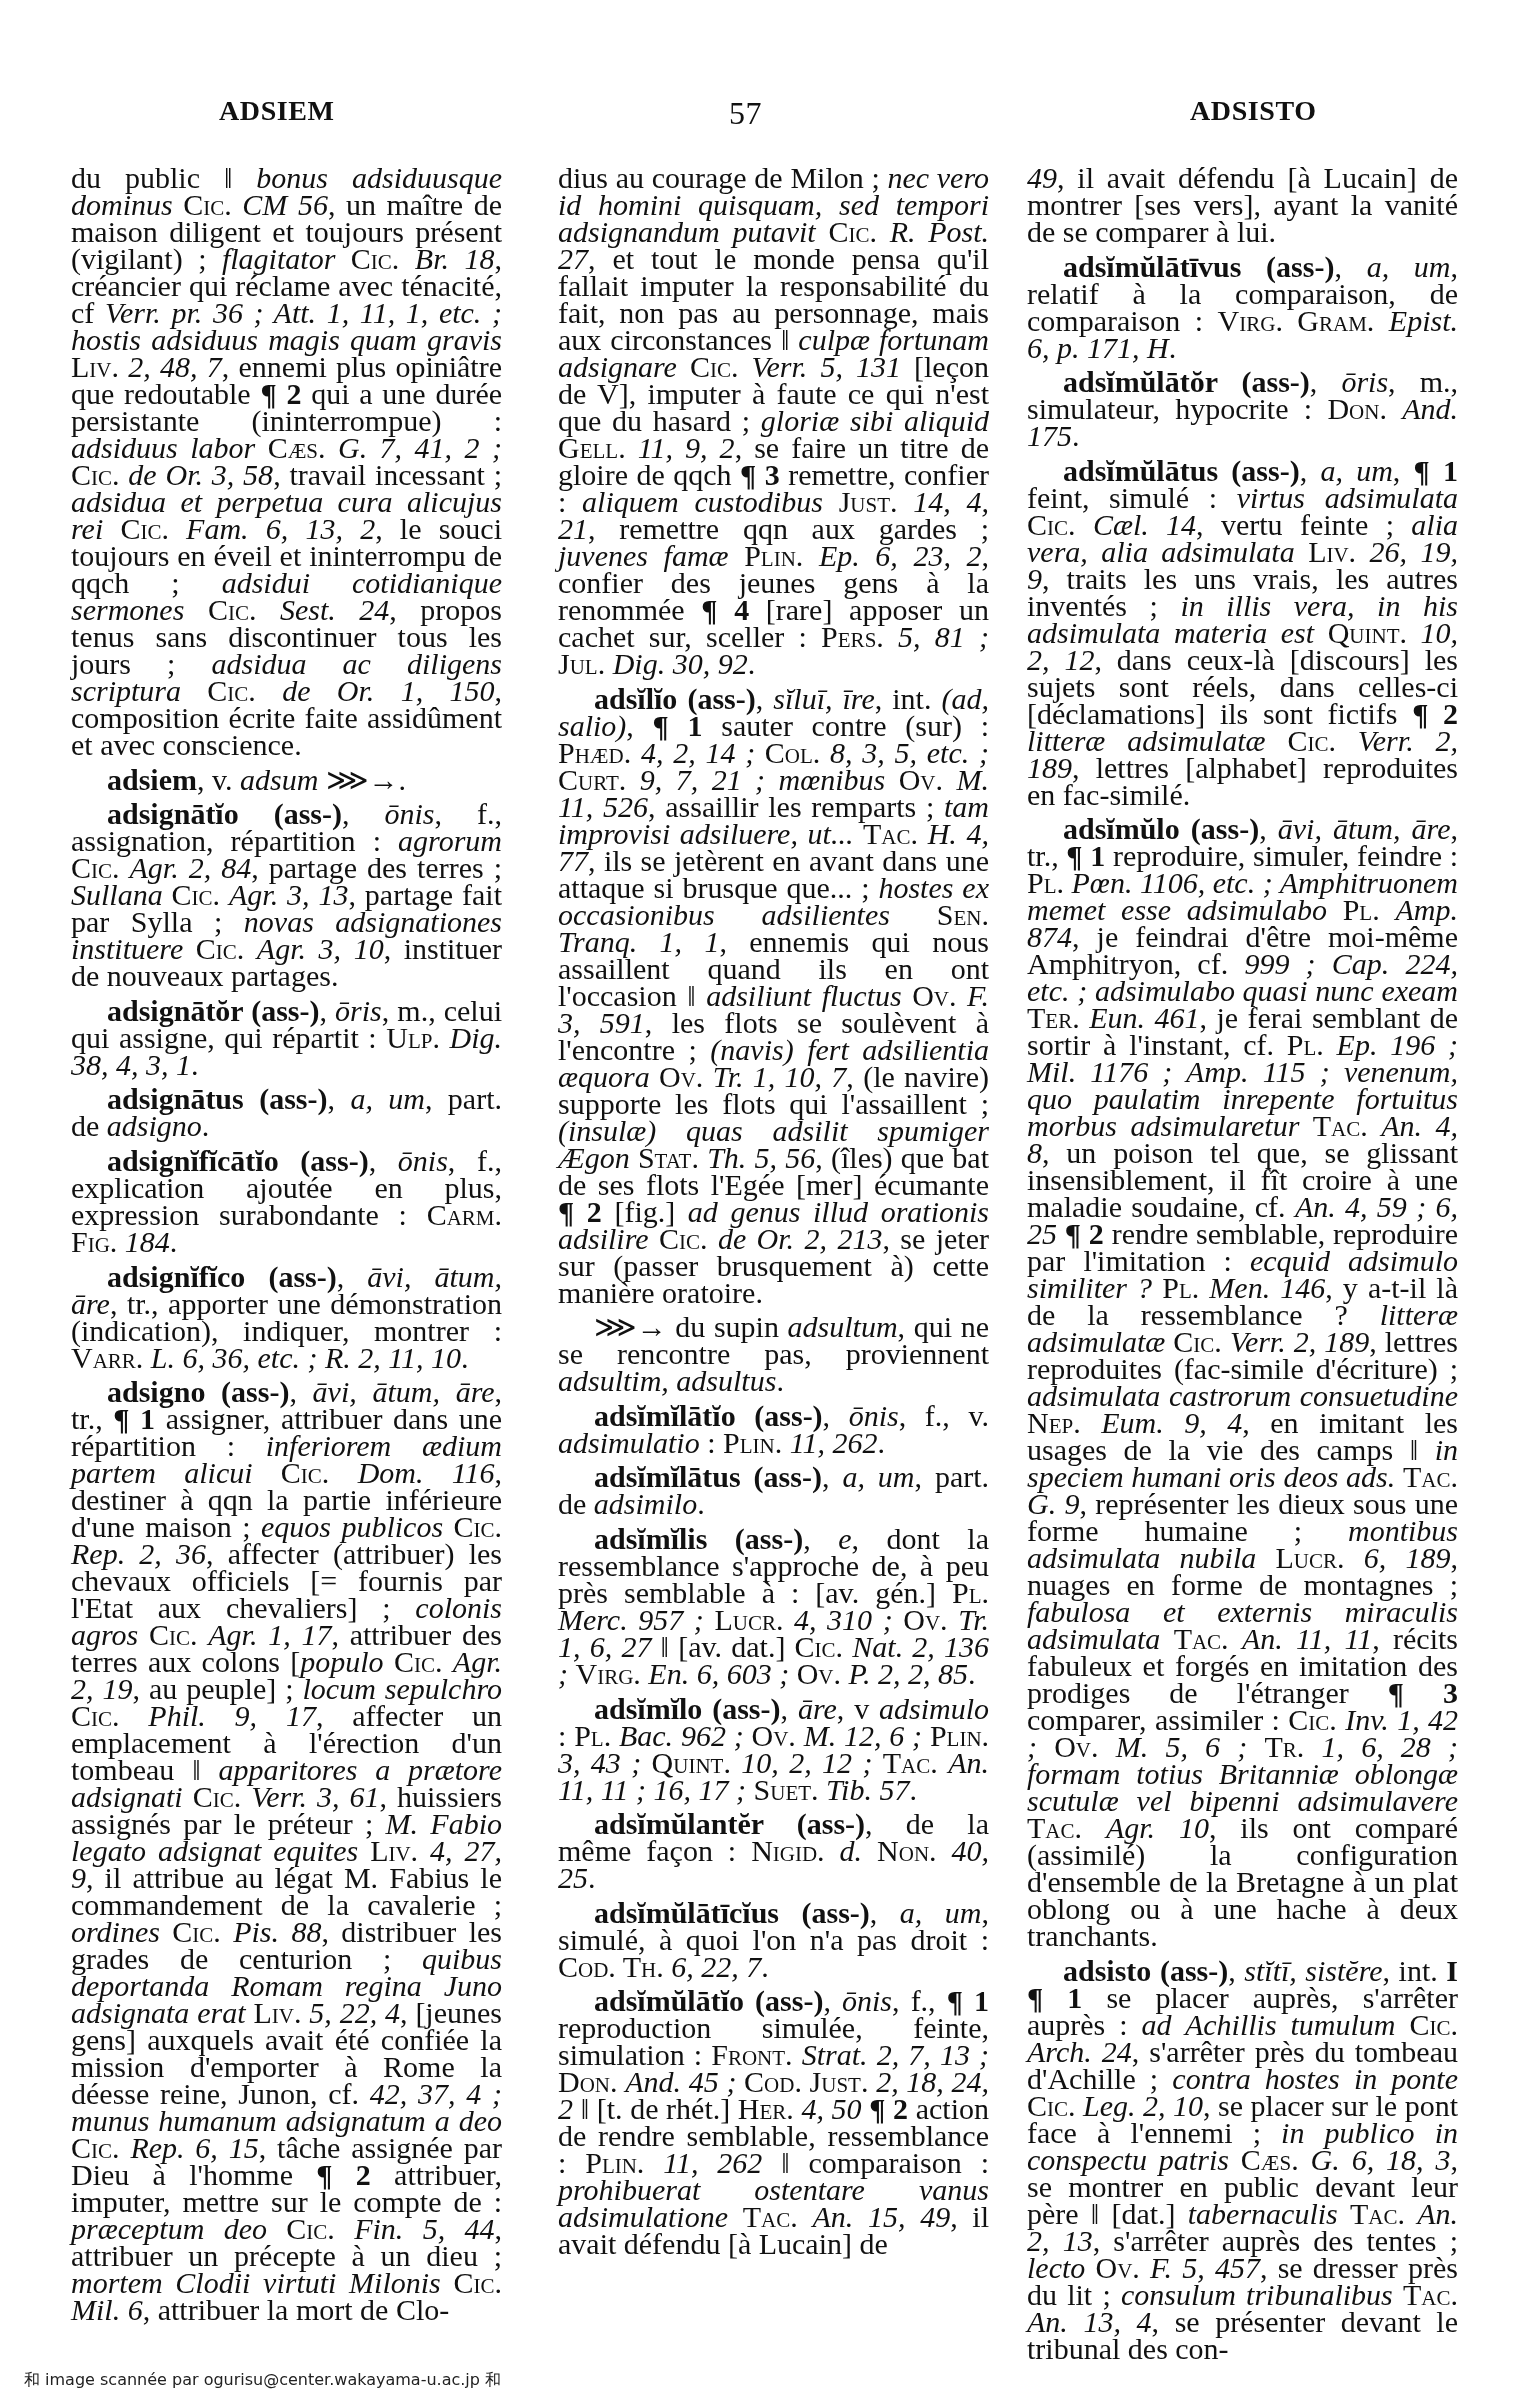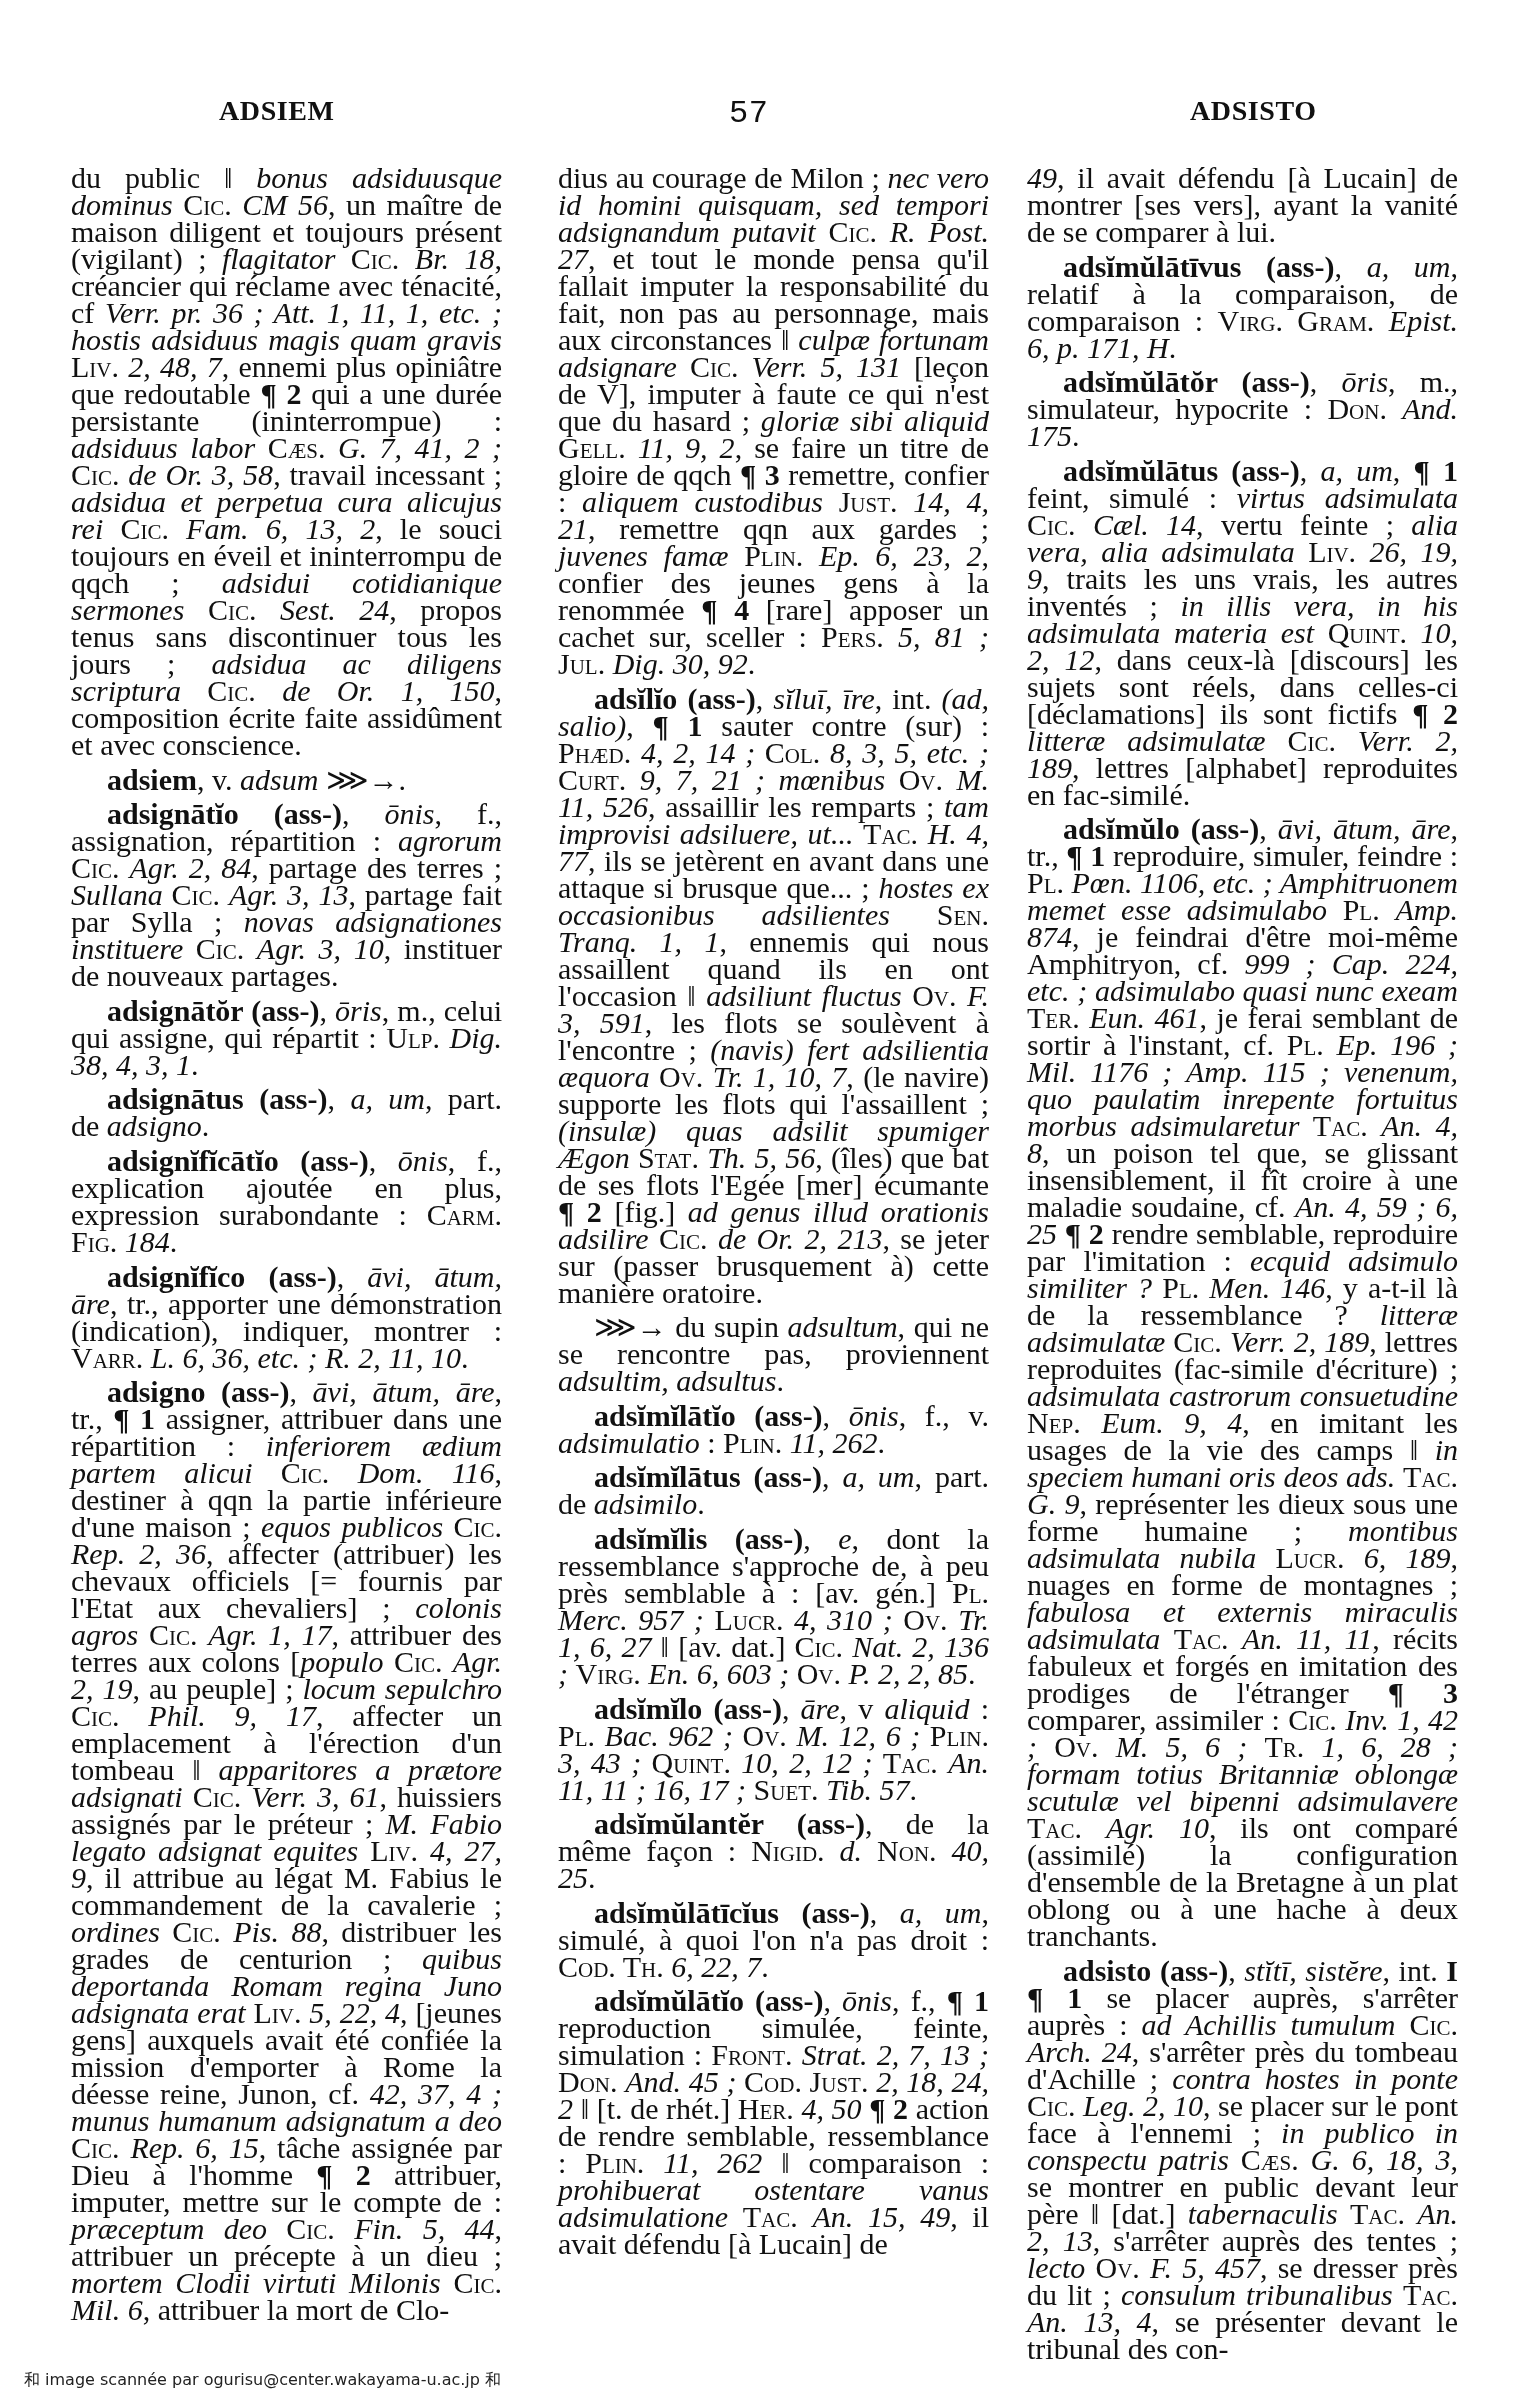--- a/index.html
+++ b/index.html
@@ -2,21 +2,21 @@
 <html style="font-size:10px"><head>
 <meta charset="utf-8">
 <style>
   html, body { margin:0; padding:0; background:#ffffff; }
   body { width:1537px; height:2401px; position:relative; overflow:hidden;
          font-family:"DejaVu Serif","Liberation Serif",serif; color:#111; }
   .running-head { position:absolute; top:95px; left:0; width:1537px; height:51px; }
   .rh { position:absolute; top:0; font-weight:bold; font-size:28px; letter-spacing:0.6px;
         font-family:"Liberation Serif","DejaVu Serif",serif; }
   .rh-left { left:219px; }
-  .rh-center { left:729px; font-weight:normal; font-size:32px;font-family:Liberation Mono, monospace; }
+  .rh-center { left:729px; font-weight:normal; font-size:32px; }
   .rh-right { left:1190px; }
   .col { position:absolute; top:164px; width:431px; font-size:30px; line-height:27px;
          text-align:justify; font-family:"Liberation Serif","DejaVu Serif",serif; }
   .col1 { left:71px; }
   .col2 { left:558px; }
   .col3 { left:1027px; }
   .entry { margin:0 0 7.6px 0; text-indent:0; }
   .entry.head { text-indent:36px; }
   .entry .lemma { font-weight:bold; }
   .entry i { font-style:italic; }
@@ -44,21 +44,21 @@
     <p class="entry head"><span class="lemma">adsignĭfĭco (ass-)</span>, <i>āvi, ātum, āre</i>, tr., apporter une démonstration (indication), indiquer, montrer : <span class="sc">Varr.</span> <i>L. 6, 36, etc. ; R. 2, 11, 10</i>.</p>
     <p class="entry head"><span class="lemma">adsigno (ass-)</span>, <i>āvi, ātum, āre</i>, tr., <b>¶ 1</b> assigner, attribuer dans une répartition : <i>inferiorem ædium partem alicui</i> <span class="sc">Cic.</span> <i>Dom. 116</i>, destiner à qqn la partie inférieure d'une maison ; <i>equos publicos</i> <span class="sc">Cic.</span> <i>Rep. 2, 36</i>, affecter (attribuer) les chevaux officiels [= fournis par l'Etat aux chevaliers] ; <i>colonis agros</i> <span class="sc">Cic.</span> <i>Agr. 1, 17</i>, attribuer des terres aux colons [<i>populo</i> <span class="sc">Cic.</span> <i>Agr. 2, 19</i>, au peuple] ; <i>locum sepulchro</i> <span class="sc">Cic.</span> <i>Phil. 9, 17</i>, affecter un emplacement à l'érection d'un tombeau ‖ <i>apparitores a prætore adsignati</i> <span class="sc">Cic.</span> <i>Verr. 3, 61</i>, huissiers assignés par le préteur ; <i>M. Fabio legato adsignat equites</i> <span class="sc">Liv.</span> <i>4, 27, 9</i>, il attribue au légat M. Fabius le commandement de la cavalerie ; <i>ordines</i> <span class="sc">Cic.</span> <i>Pis. 88</i>, distribuer les grades de centurion ; <i>quibus deportanda Romam regina Juno adsignata erat</i> <span class="sc">Liv.</span> <i>5, 22, 4</i>, [jeunes gens] auxquels avait été confiée la mission d'emporter à Rome la déesse reine, Junon, cf. <i>42, 37, 4 ; munus humanum adsignatum a deo</i> <span class="sc">Cic.</span> <i>Rep. 6, 15</i>, tâche assignée par Dieu à l'homme <b>¶ 2</b> attribuer, imputer, mettre sur le compte de : <i>præceptum deo</i> <span class="sc">Cic.</span> <i>Fin. 5, 44</i>, attribuer un précepte à un dieu ; <i>mortem Clodii virtuti Milonis</i> <span class="sc">Cic.</span> <i>Mil. 6</i>, attribuer la mort de Clo-</p>
   </div>
 <div class="col col2">
     <p class="entry">dius au courage de Milon ; <i>nec vero id homini quisquam, sed tempori adsignandum putavit</i> <span class="sc">Cic.</span> <i>R. Post. 27</i>, et tout le monde pensa qu'il fallait imputer la responsabilité du fait, non pas au personnage, mais aux circonstances ‖ <i>culpæ fortunam adsignare</i> <span class="sc">Cic.</span> <i>Verr. 5, 131</i> [leçon de V], imputer à faute ce qui n'est que du hasard ; <i>gloriæ sibi aliquid</i> <span class="sc">Gell.</span> <i>11, 9, 2</i>, se faire un titre de gloire de qqch <b>¶ 3</b> remettre, confier : <i>aliquem custodibus</i> <span class="sc">Just.</span> <i>14, 4, 21</i>, remettre qqn aux gardes ; <i>juvenes famæ</i> <span class="sc">Plin.</span> <i>Ep. 6, 23, 2</i>, confier des jeunes gens à la renommée <b>¶ 4</b> [rare] apposer un cachet sur, sceller : <span class="sc">Pers.</span> <i>5, 81 ;</i> <span class="sc">Jul.</span> <i>Dig. 30, 92</i>.</p>
     <p class="entry head"><span class="lemma">adsĭlĭo (ass-)</span>, <i>sĭluī, īre</i>, int. <i>(ad, salio)</i>, <b>¶ 1</b> sauter contre (sur) : <span class="sc">Phæd.</span> <i>4, 2, 14 ;</i> <span class="sc">Col.</span> <i>8, 3, 5, etc. ;</i> <span class="sc">Curt.</span> <i>9, 7, 21 ; mœnibus</i> <span class="sc">Ov.</span> <i>M. 11, 526</i>, assaillir les remparts ; <i>tam improvisi adsiluere, ut...</i> <span class="sc">Tac.</span> <i>H. 4, 77</i>, ils se jetèrent en avant dans une attaque si brusque que... ; <i>hostes ex occasionibus adsilientes</i> <span class="sc">Sen.</span> <i>Tranq. 1, 1</i>, ennemis qui nous assaillent quand ils en ont l'occasion ‖ <i>adsiliunt fluctus</i> <span class="sc">Ov.</span> <i>F. 3, 591</i>, les flots se soulèvent à l'encontre ; <i>(navis) fert adsilientia æquora</i> <span class="sc">Ov.</span> <i>Tr. 1, 10, 7</i>, (le navire) supporte les flots qui l'assaillent ; <i>(insulæ) quas adsilit spumiger Ægon</i> <span class="sc">Stat.</span> <i>Th. 5, 56</i>, (îles) que bat de ses flots l'Egée [mer] écumante <b>¶ 2</b> [fig.] <i>ad genus illud orationis adsilire</i> <span class="sc">Cic.</span> <i>de Or. 2, 213</i>, se jeter sur (passer brusquement à) cette manière oratoire.</p>
     <p class="entry head">⋙→ du supin <i>adsultum</i>, qui ne se rencontre pas, proviennent <i>adsultim, adsultus</i>.</p>
     <p class="entry head"><span class="lemma">adsĭmĭlātĭo (ass-)</span>, <i>ōnis</i>, f., v. <i>adsimulatio</i> : <span class="sc">Plin.</span> <i>11, 262</i>.</p>
     <p class="entry head"><span class="lemma">adsĭmĭlātus (ass-)</span>, <i>a, um</i>, part. de <i>adsimilo</i>.</p>
     <p class="entry head"><span class="lemma">adsĭmĭlis (ass-)</span>, <i>e</i>, dont la ressemblance s'approche de, à peu près semblable à : [av. gén.] <span class="sc">Pl.</span> <i>Merc. 957 ;</i> <span class="sc">Lucr.</span> <i>4, 310 ;</i> <span class="sc">Ov.</span> <i>Tr. 1, 6, 27</i> ‖ [av. dat.] <span class="sc">Cic.</span> <i>Nat. 2, 136 ;</i> <span class="sc">Virg.</span> <i>En. 6, 603 ;</i> <span class="sc">Ov.</span> <i>P. 2, 2, 85</i>.</p>
-    <p class="entry head"><span class="lemma">adsĭmĭlo (ass-)</span>, <i>āre</i>, v <i>aliquid</i> : <span class="sc">Pl.</span> <i>Bac. 962 ;</i> <span class="sc">Ov.</span> <i>M. 12, 6 ;</i> <span class="sc">Plin.</span> <i>3, 43 ;</i> <span class="sc">Quint.</span> <i>10, 2, 12 ;</i> <span class="sc">Tac.</span> <i>An. 11, 11 ; 16, 17 ;</i> <span class="sc">Suet.</span> <i>Tib. 57</i>.</p>
+    <p class="entry head"><span class="lemma">adsĭmĭlo (ass-)</span>, <i>āre</i>, v <i>adsimulo</i> : <span class="sc">Pl.</span> <i>Bac. 962 ;</i> <span class="sc">Ov.</span> <i>M. 12, 6 ;</i> <span class="sc">Plin.</span> <i>3, 43 ;</i> <span class="sc">Quint.</span> <i>10, 2, 12 ;</i> <span class="sc">Tac.</span> <i>An. 11, 11 ; 16, 17 ;</i> <span class="sc">Suet.</span> <i>Tib. 57</i>.</p>
     <p class="entry head"><span class="lemma">adsĭmŭlantĕr (ass-)</span>, de la même façon : <span class="sc">Nigid.</span> <i>d.</i> <span class="sc">Non.</span> <i>40, 25</i>.</p>
     <p class="entry head"><span class="lemma">adsĭmŭlātīcĭus (ass-)</span>, <i>a, um</i>, simulé, à quoi l'on n'a pas droit : <span class="sc">Cod. Th.</span> <i>6, 22, 7</i>.</p>
     <p class="entry head"><span class="lemma">adsĭmŭlātĭo (ass-)</span>, <i>ōnis</i>, f., <b>¶ 1</b> reproduction simulée, feinte, simulation : <span class="sc">Front.</span> <i>Strat. 2, 7, 13 ;</i> <span class="sc">Don.</span> <i>And. 45 ;</i> <span class="sc">Cod. Just.</span> <i>2, 18, 24, 2</i> ‖ [t. de rhét.] <span class="sc">Her.</span> <i>4, 50</i> <b>¶ 2</b> action de rendre semblable, ressemblance : <span class="sc">Plin.</span> <i>11, 262</i> ‖ comparaison : <i>prohibuerat ostentare vanus adsimulatione</i> <span class="sc">Tac.</span> <i>An. 15, 49</i>, il avait défendu [à Lucain] de</p>
   </div>
 <div class="col col3">
     <p class="entry"><i>49</i>, il avait défendu [à Lucain] de montrer [ses vers], ayant la vanité de se comparer à lui.</p>
     <p class="entry head"><span class="lemma">adsĭmŭlātīvus (ass-)</span>, <i>a, um</i>, relatif à la comparaison, de comparaison : <span class="sc">Virg. Gram.</span> <i>Epist. 6, p. 171, H</i>.</p>
     <p class="entry head"><span class="lemma">adsĭmŭlātŏr (ass-)</span>, <i>ōris</i>, m., simulateur, hypocrite : <span class="sc">Don.</span> <i>And. 175</i>.</p>
     <p class="entry head"><span class="lemma">adsĭmŭlātus (ass-)</span>, <i>a, um</i>, <b>¶ 1</b> feint, simulé : <i>virtus adsimulata</i> <span class="sc">Cic.</span> <i>Cæl. 14</i>, vertu feinte ; <i>alia vera, alia adsimulata</i> <span class="sc">Liv.</span> <i>26, 19, 9</i>, traits les uns vrais, les autres inventés ; <i>in illis vera, in his adsimulata materia est</i> <span class="sc">Quint.</span> <i>10, 2, 12</i>, dans ceux-là [discours] les sujets sont réels, dans celles-ci [déclamations] ils sont fictifs <b>¶ 2</b> <i>litteræ adsimulatæ</i> <span class="sc">Cic.</span> <i>Verr. 2, 189</i>, lettres [alphabet] reproduites en fac-similé.</p>
     <p class="entry head"><span class="lemma">adsĭmŭlo (ass-)</span>, <i>āvi, ātum, āre</i>, tr., <b>¶ 1</b> reproduire, simuler, feindre : <span class="sc">Pl.</span> <i>Pœn. 1106, etc. ; Amphitruonem memet esse adsimulabo</i> <span class="sc">Pl.</span> <i>Amp. 874</i>, je feindrai d'être moi-même Amphitryon, cf. <i>999 ; Cap. 224, etc. ; adsimulabo quasi nunc exeam</i> <span class="sc">Ter.</span> <i>Eun. 461</i>, je ferai semblant de sortir à l'instant, cf. <span class="sc">Pl.</span> <i>Ep. 196 ; Mil. 1176 ; Amp. 115 ; venenum, quo paulatim inrepente fortuitus morbus adsimularetur</i> <span class="sc">Tac.</span> <i>An. 4, 8</i>, un poison tel que, se glissant insensiblement, il fît croire à une maladie soudaine, cf. <i>An. 4, 59 ; 6, 25</i> <b>¶ 2</b> rendre semblable, reproduire par l'imitation : <i>ecquid adsimulo similiter ?</i> <span class="sc">Pl.</span> <i>Men. 146</i>, y a-t-il là de la ressemblance ? <i>litteræ adsimulatæ</i> <span class="sc">Cic.</span> <i>Verr. 2, 189</i>, lettres reproduites (fac-simile d'écriture) ; <i>adsimulata castrorum consuetudine</i> <span class="sc">Nep.</span> <i>Eum. 9, 4</i>, en imitant les usages de la vie des camps ‖ <i>in speciem humani oris deos ads.</i> <span class="sc">Tac.</span> <i>G. 9</i>, représenter les dieux sous une forme humaine ; <i>montibus adsimulata nubila</i> <span class="sc">Lucr.</span> <i>6, 189</i>, nuages en forme de montagnes ; <i>fabulosa et externis miraculis adsimulata</i> <span class="sc">Tac.</span> <i>An. 11, 11</i>, récits fabuleux et forgés en imitation des prodiges de l'étranger <b>¶ 3</b> comparer, assimiler : <span class="sc">Cic.</span> <i>Inv. 1, 42 ;</i> <span class="sc">Ov.</span> <i>M. 5, 6 ;</i> <span class="sc">Tr.</span> <i>1, 6, 28 ; formam totius Britanniæ oblongæ scutulæ vel bipenni adsimulavere</i> <span class="sc">Tac.</span> <i>Agr. 10</i>, ils ont comparé (assimilé) la configuration d'ensemble de la Bretagne à un plat oblong ou à une hache à deux tranchants.</p>

